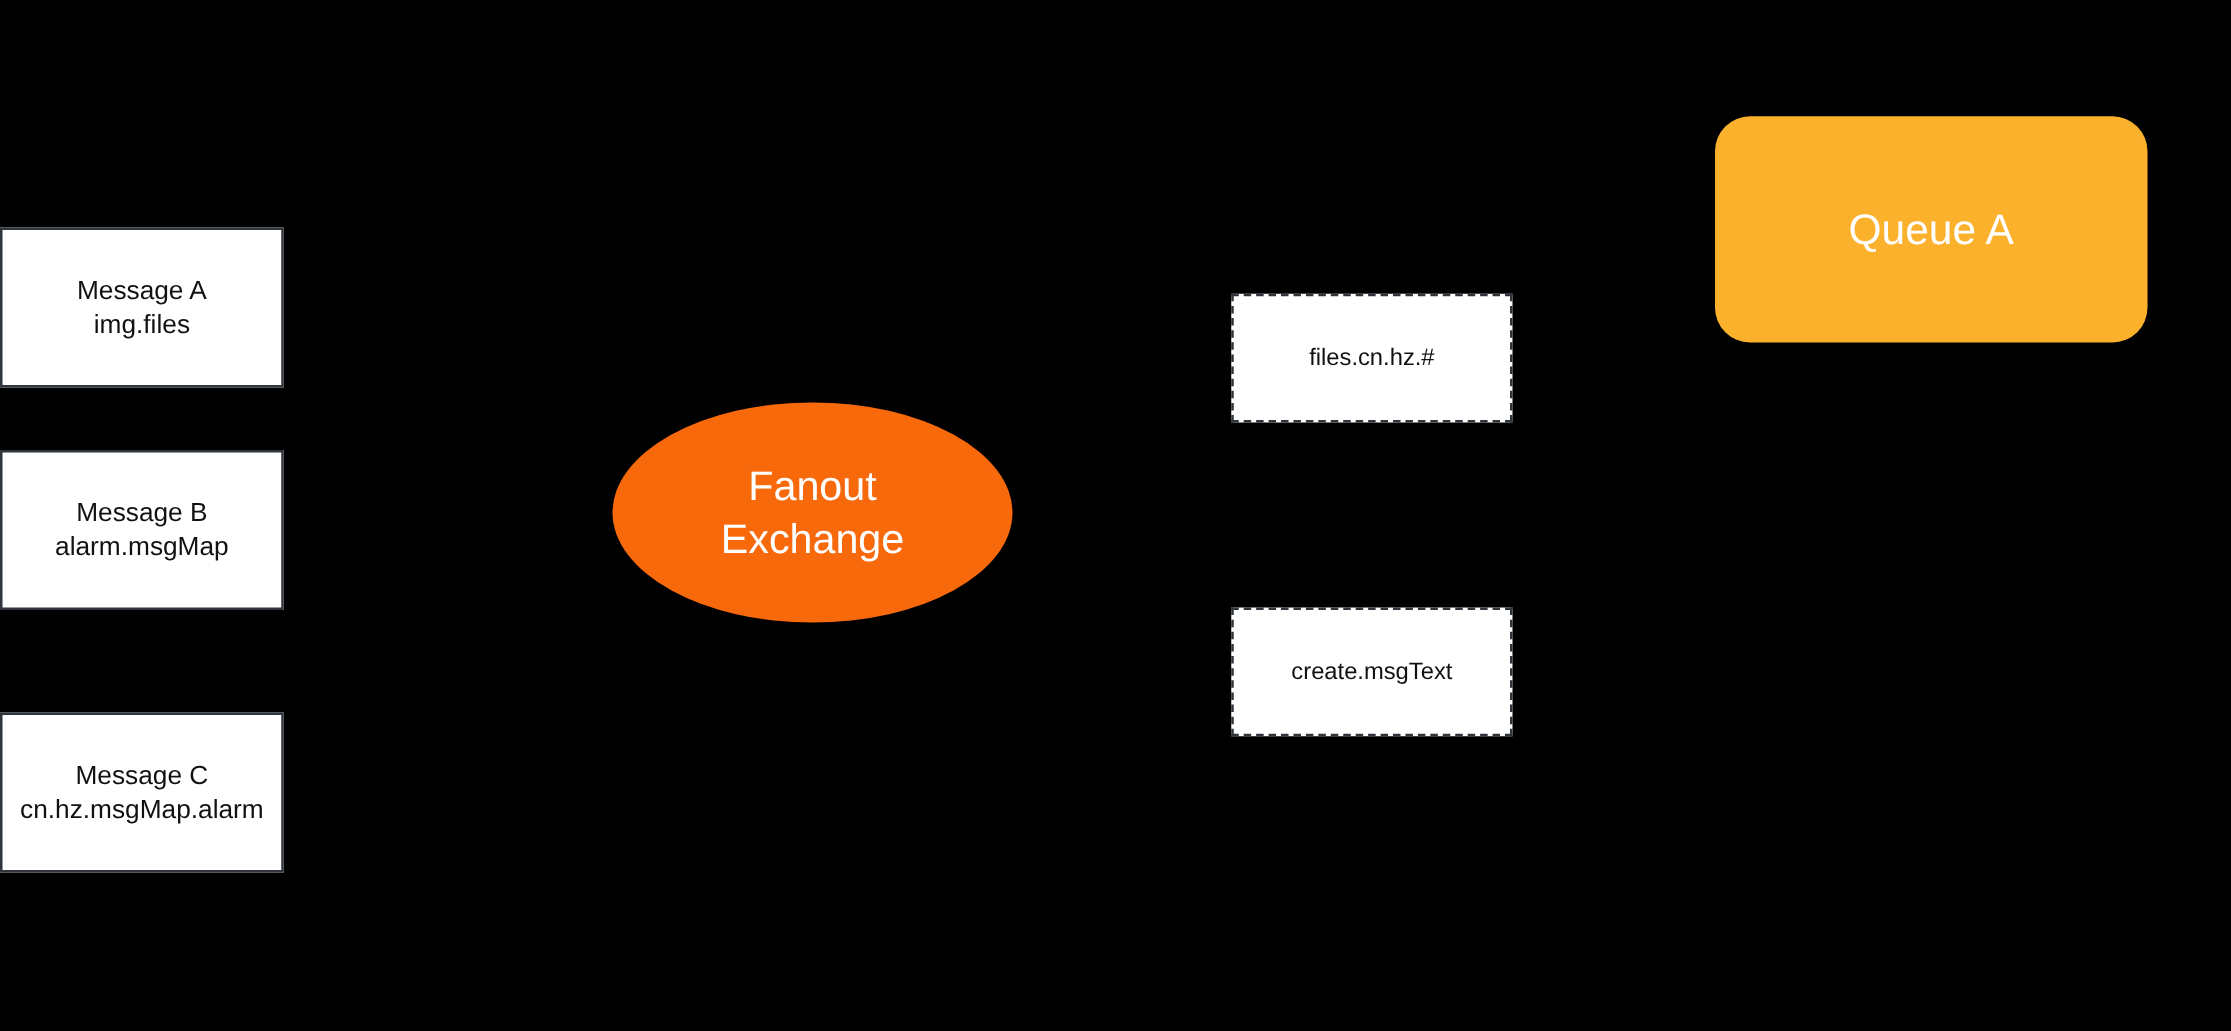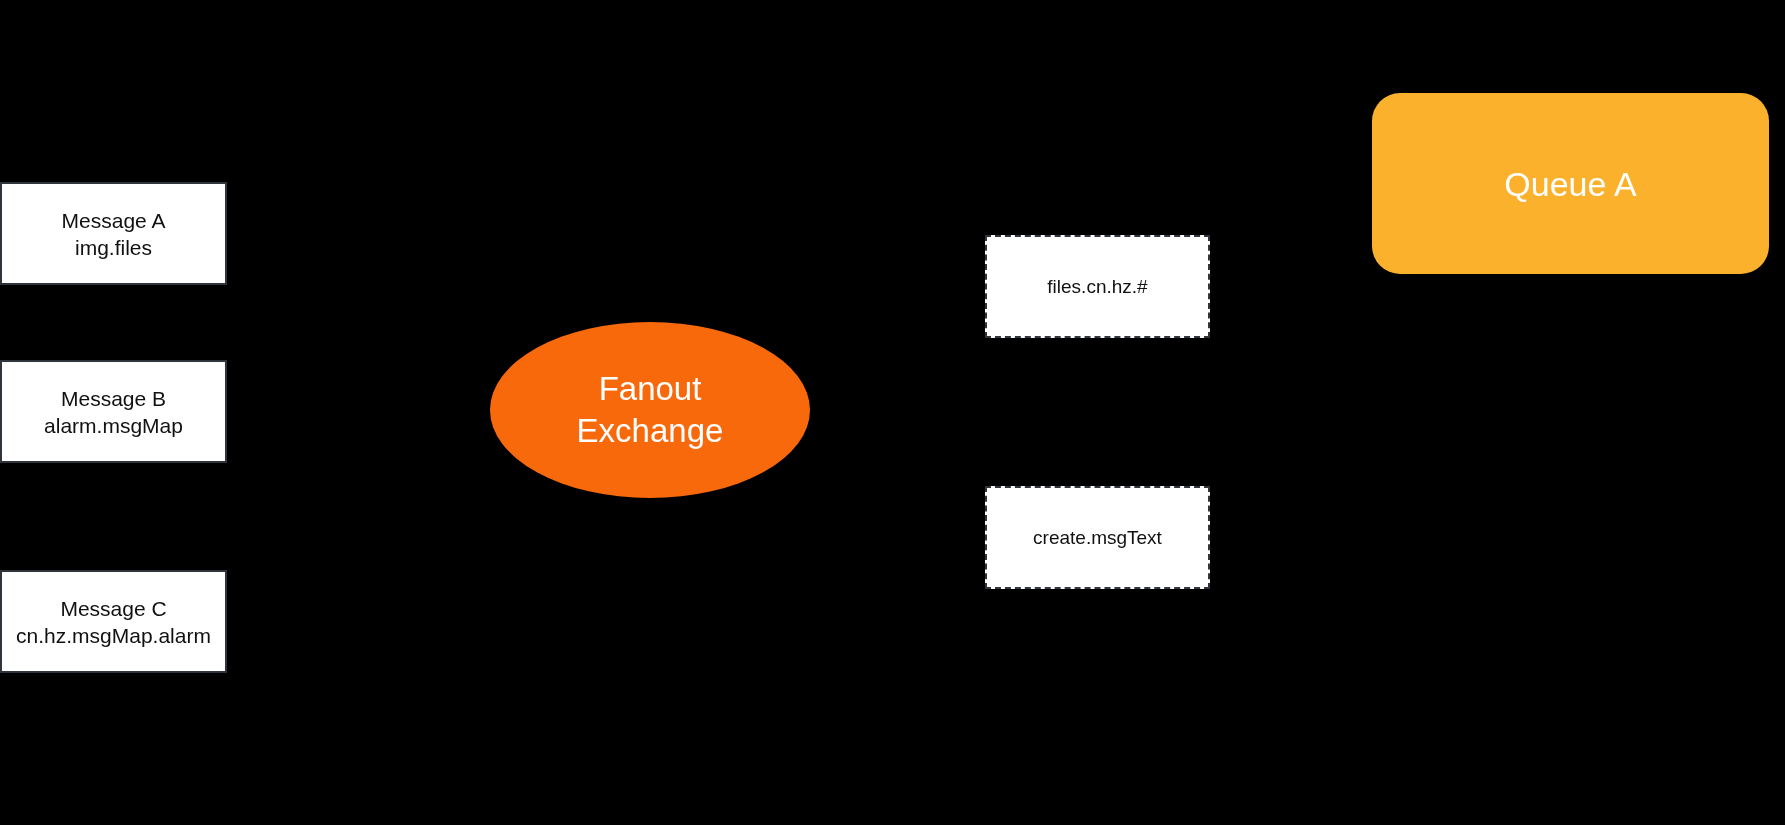--- a/index.html
+++ b/index.html
@@ -21,21 +21,21 @@
     display: flex;
     flex-direction: column;
     align-items: center;
     justify-content: center;
     text-align: center;
   }
   
   .msg-box {
     left: 0;
     width: 227px;
-    height: 103px;
+    height: 128px;
     background: var(--node-fill, #fff);
     border: 2px solid var(--node-border, #2f353b);
     color: var(--text-dark, #111);
     font-size: 21px;
     line-height: 27px;
   }
   .msg-a { top: 182px; }
   .msg-b { top: 360px; }
   .msg-c { top: 570px; }
 
@@ -62,21 +62,21 @@
     color: var(--text-dark, #111);
     font-size: 19px;
     line-height: 26px;
   }
   .binding-1 { top: 235px; }
   .binding-2 { top: 486px; }
 
   
   .queue-box {
     left: 1372px;
-    width: 397px;
+    width: 346px;
     height: 181px;
     border-radius: 28px;
     background: var(--queue-fill, #fbb12c);
     color: var(--text-light, #fff);
     font-size: 34px;
     line-height: 42px;
   }
   .queue-a { top: 93px; }
   .queue-b { top: 551px; }
 

